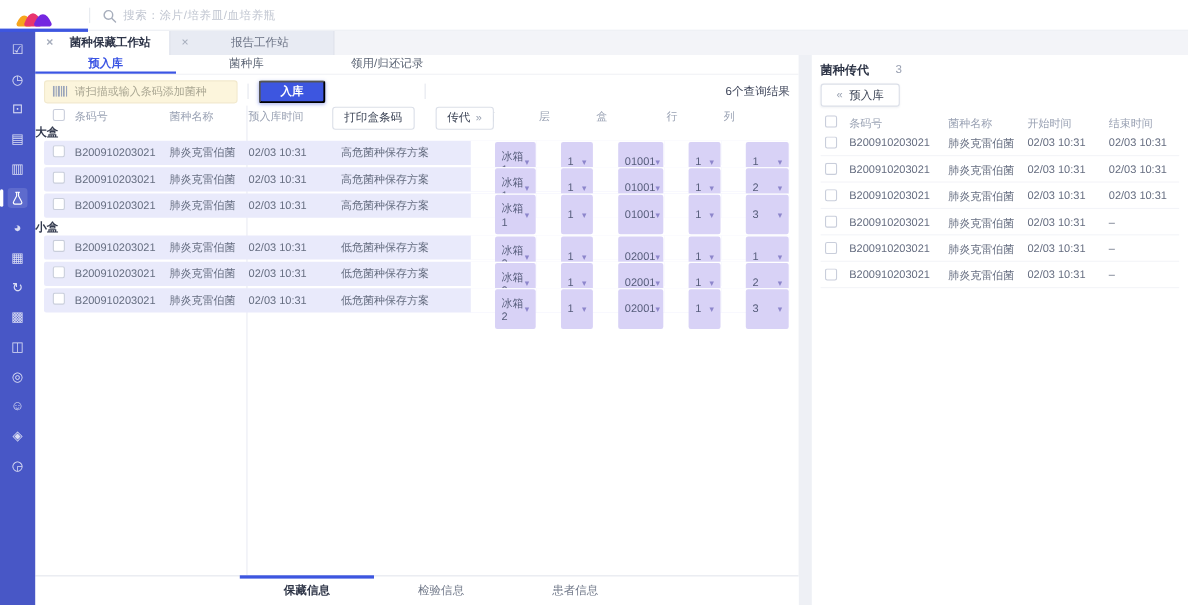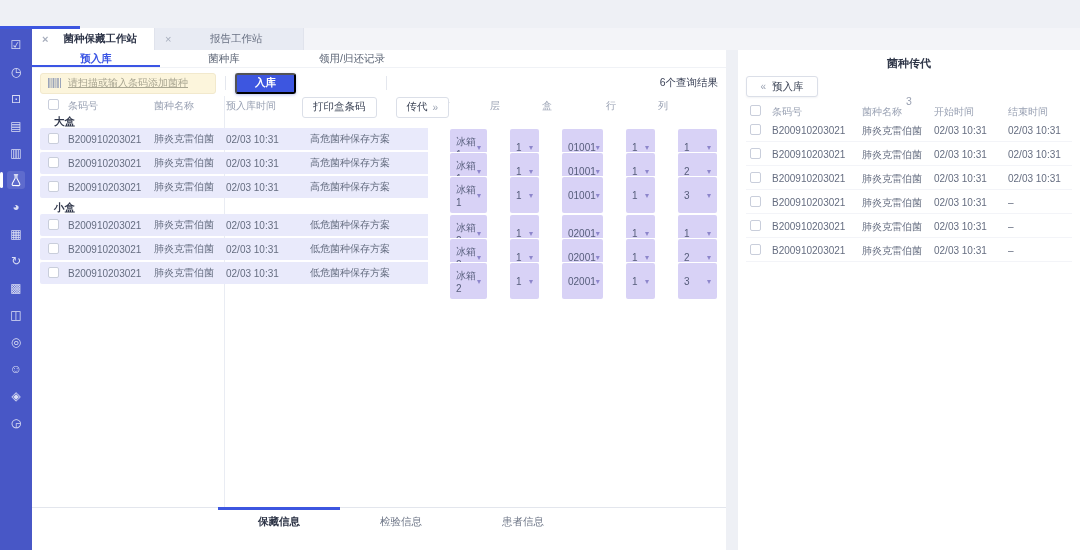--- a/index.html
+++ b/index.html
@@ -34,64 +34,81 @@
   .right-panel { position:absolute; left:738px; top:50px; width:342px; height:500px; background:#fff; padding:0 8px; }
 
   
   .subtabs { display:flex; height:18px; border-bottom:1px solid #f0f2f6; }
   .subtab { width:128px; text-align:center; font-size:10.5px; color:#5c6575; line-height:17px; cursor:pointer; }
   .subtab.active { color:#3b55e4; font-weight:bold; border-bottom:2px solid #3b55e4; }
 
   
   .controls { display:flex; align-items:center; height:22px; margin:4px 8px 0 8px; position:relative; }
   .scanbox { width:176px; height:21px; background:#fcf5dc; border:1px solid #f2e9cd; border-radius:3px; display:flex; align-items:center; gap:6px; padding:0 7px; }
-  .scan-ph { font-size:10px; color:#a9a692;text-decoration:underline; }
+  .scan-ph { font-size:10px; color:#a9a692; }
   .ctl-div { width:1px; height:14px; background:#e4e7ee; margin:0 9px; }
   .btn { height:21px; border-radius:3px; font-size:10.5px; display:flex; align-items:center; justify-content:center; cursor:pointer; }
   .btn.primary { width:61px; background:#3d56e0; color:#fff; font-weight:bold; box-shadow:0 1px 3px rgba(61,86,224,.35); }
   .btn.ghost { background:#fff; border:1px solid #dbdfe8; color:#3c4456; padding:0 10px;margin-top:48px; }
   .btn .chev { color:#98a0b0; margin-left:5px; font-size:10px; }
   .result-count { position:absolute; right:0; font-size:10.5px; color:#3c4358; }
 
   
   .lt-grid { display:grid; grid-template-columns:26px 86px 72px 84px 120px 60px 52px 64px 52px 62px; align-items:center; }
   .rt-grid { display:grid; grid-template-columns:24px 90px 72px 74px 66px; align-items:center; }
   .thead { height:17px; margin:3px 8px 0 8px; font-size:10px; color:#99a1b3; }
   .thead span { padding-left:2px; }
-  .group-label { height:14px; line-height:14px; margin:0 22px; font-size:10.5px; font-weight:bold; color:#333a4e; }
+  .group-label { height:14px; line-height:14px; margin:0 0; font-size:10.5px; font-weight:bold; color:#333a4e; }
   .rows { margin:0 8px; }
   .lrow { height:22px; margin-bottom:2px; background:#e9eafb; border-radius:2px; font-size:10px; color:#656d80; position:relative; z-index:1; }
   .rrow { height:22px; margin-bottom:2px; background:#fff; border-bottom:1px solid #f3f4f8; font-size:10px; color:#656d80; }
   .cell { padding-left:2px; white-space:nowrap; overflow:hidden; }
   .checkbox { width:11px; height:11px; border:1px solid #c9cedb; border-radius:2px; background:#fff; display:inline-block; cursor:pointer; margin-left:6px; }
   .ddc { height:22px; background:#fff; padding:1px 1px 1px 2px; }
   .dd { height:36px; background:#d8d2f6; border-radius:2px; display:flex; align-items:center; justify-content:space-between; padding:16px 6px; color:#565d7b; cursor:pointer;margin-left:20px; }
   .dd .caret { color:#8d86cb; font-size:8px; }
   .col-divider { position:absolute; left:192px; top:46px; bottom:27px; width:1px; background:#e9ecf3; z-index:0; }
 
   
-  .rp-title { display:flex; align-items:center; gap:24px; height:14px; margin-top:6px;flex-direction:column; }
+  .rp-title { display:flex; align-items:center; gap:24px; height:14px; margin-top:6px; }
   .rp-title .t { font-size:11px; font-weight:bold; color:#2e3547; }
   .rp-title .c { font-size:10.5px; color:#9aa1b2; }
   .rp-btn { margin-top:6px; width:72px; height:21px; border:1px solid #dbdfe8; border-radius:3px; background:#fff; display:flex; align-items:center; justify-content:center; gap:6px; font-size:10.5px; color:#3c4456; box-shadow:0 1px 2px rgba(40,50,80,.06); cursor:pointer; }
   .rp-btn .chev { color:#98a0b0; font-size:10px; }
   .rt-head { margin:6px 0 0 0; }
   .rt-rows { margin:0; }
 
   
-  .footer { position:absolute; left:0; bottom:16px; width:694px; height:27px; border-top:1px solid #e3e6ed; background:#fff; display:flex; padding-left:186px; }
+  .footer { position:absolute; left:0; bottom:0; width:694px; height:27px; border-top:1px solid #e3e6ed; background:#fff; display:flex; padding-left:186px; }
   .ftab { width:122px; text-align:center; font-size:10.5px; color:#6f7788; line-height:26px; position:relative; cursor:pointer; }
   .ftab.active { color:#2e3547; font-weight:bold; }
   .ftab.active::before { content:""; position:absolute; left:0; top:-1px; width:100%; height:3px; background:#3d56e0; }
 </style>
 </head>
 <body>
 
 <div class="stage">
 
+  <div class="topbar">
+    <div class="logo">
+      <svg width="36" height="22" viewBox="0 0 36 22">
+        <path d="M3 19 Q8 7 13 19 Z" fill="#f7a51d" stroke="#f7a51d" stroke-width="4" stroke-linejoin="round"></path>
+        <path d="M10 19 Q16 3 22 19 Z" fill="#e8356f" stroke="#e8356f" stroke-width="4" stroke-linejoin="round"></path>
+        <path d="M19 19 Q25 5 31 19 Z" fill="#7427e0" stroke="#7427e0" stroke-width="4" stroke-linejoin="round"></path>
+      </svg>
+    </div>
+    <div class="topbar-vdiv"></div>
+    <div class="searchwrap">
+      <svg width="13" height="13" viewBox="0 0 14 14">
+        <circle cx="6" cy="6" r="4.2" fill="none" stroke="#a7aebc" stroke-width="1.4"></circle>
+        <line x1="9.4" y1="9.4" x2="13" y2="13" stroke="#a7aebc" stroke-width="1.4" stroke-linecap="round"></line>
+      </svg>
+      <span class="search-ph">搜索：涂片/培养皿/血培养瓶</span>
+    </div>
+  </div>
   <div class="topbar-accent"></div>
 
   <div class="sidebar" id="sidebar">
       <div class="sideicon">☑</div>
       <div class="sideicon">◷</div>
       <div class="sideicon">⊡</div>
       <div class="sideicon">▤</div>
       <div class="sideicon">▥</div>
       <div class="sideicon active">
         <svg width="14" height="14" viewBox="0 0 16 16">

